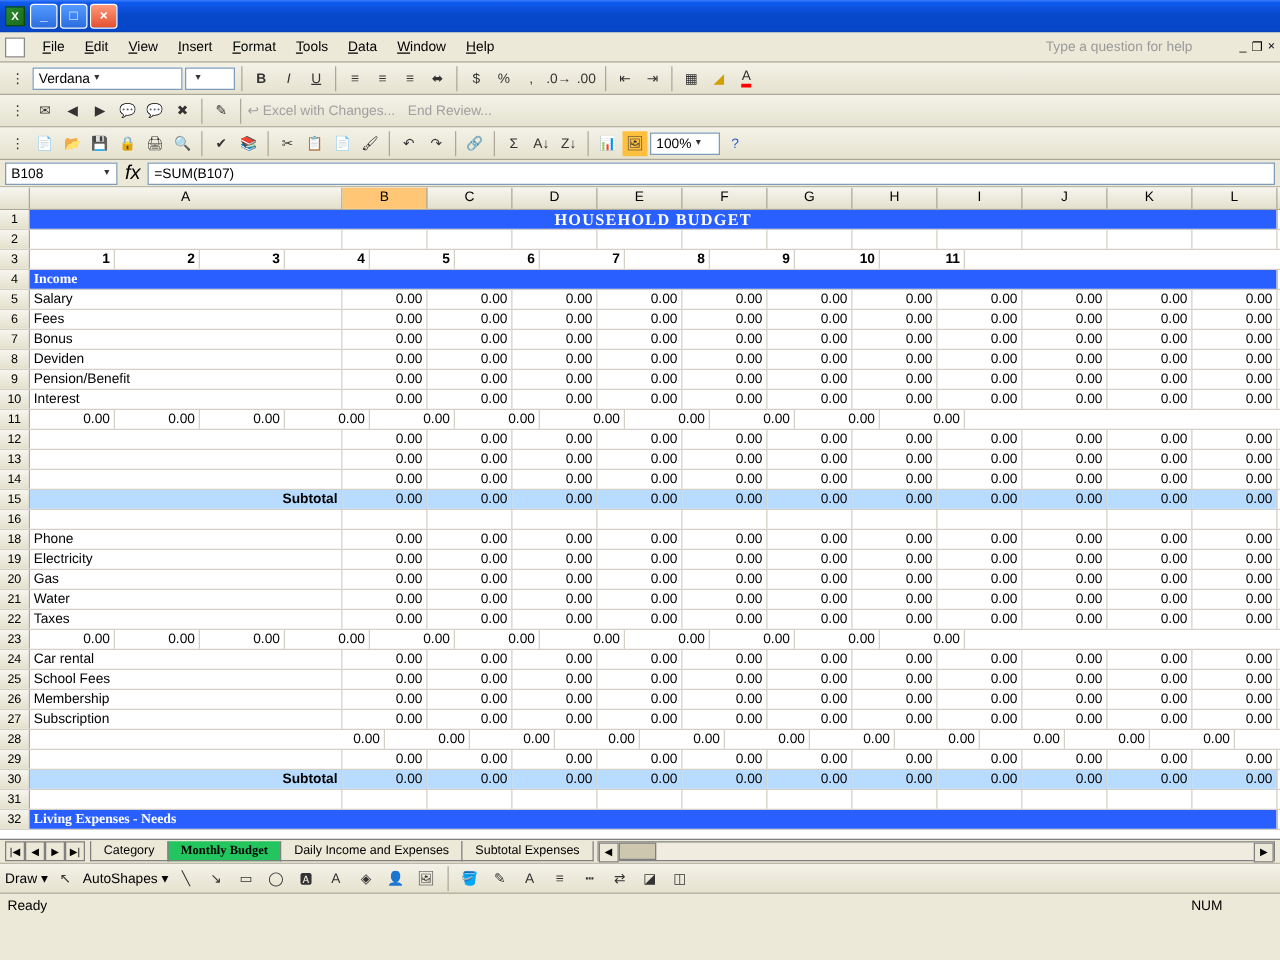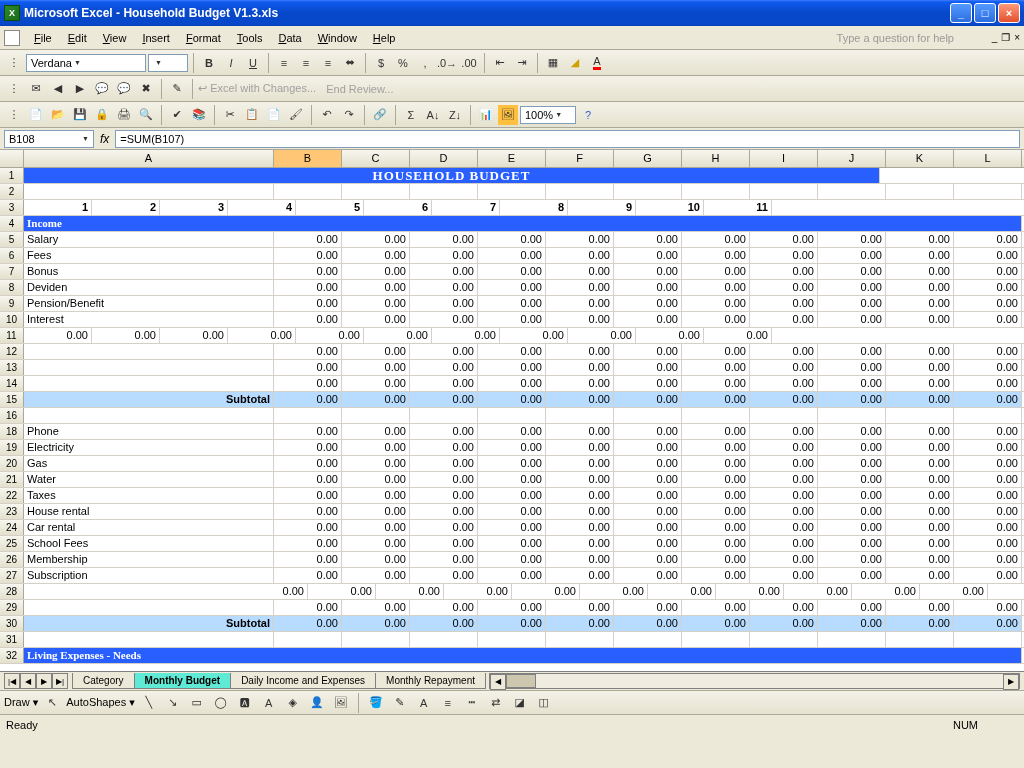--- a/index.html
+++ b/index.html
@@ -19,21 +19,21 @@
 .doc-win-btns{ position:absolute; right:4px; display:flex; gap:4px; font-size:10px; }
 .doc-win-btns span{cursor:pointer;}
 .toolbar { height:26px; background:linear-gradient(to bottom,#f4f2e8,#e5e2cf); border-bottom:1px solid #aca899; display:flex; align-items:center; padding:0 4px; gap:2px; overflow:hidden; }
 .tb-sep{ width:1px; height:20px; background:#aca899; margin:0 3px; }
 .tb-btn{ width:20px; height:20px; display:flex; align-items:center; justify-content:center; cursor:pointer; border:1px solid transparent; font-size:11px; color:#333; }
 .font-name{ width:120px; height:18px; background:#fff; border:1px solid #7f9db9; padding:0 4px; font-size:11px; display:flex; align-items:center; }
 .font-size{ width:40px; height:18px; background:#fff; border:1px solid #7f9db9; padding:0 4px; font-size:11px; display:flex; align-items:center; }
 .dd-arrow{font-size:7px;margin-left:2px;color:#333;}
 .namebox-row{ height:22px; background:#ece9d8; border-bottom:1px solid #aca899; display:flex; align-items:center; }
 .namebox{ width:90px; height:18px; background:#fff; border:1px solid #7f9db9; margin-left:4px; padding:0 4px; display:flex; align-items:center; font-size:11px; }
-.fx{ margin:0 6px; font-style:italic; font-size:12px; cursor:pointer; }
+.fx{ margin:0 6px; font-style:italic; font-size:16px; cursor:pointer; }
 .formula-input{ flex:1; height:18px; background:#fff; border:1px solid #7f9db9; margin-right:4px; padding:0 4px; font-size:11px; display:flex; align-items:center; }
 .grid-area{ height:521px; overflow:hidden; position:relative; background:#fff; }
 .col-headers{ display:flex; height:18px; background:linear-gradient(to bottom,#f7f6ef,#e3e0cc); border-bottom:1px solid #aca899; }
 .corner{ width:24px; border-right:1px solid #aca899; background:linear-gradient(to bottom,#f7f6ef,#e3e0cc); }
 .col-h{ border-right:1px solid #aca899; text-align:center; line-height:17px; font-size:11px; cursor:pointer; }
 .col-h.sel{ background:#ffc775; }
 .rows{ height:500px; overflow-y:auto; overflow-x:hidden; position:relative; }
 .row{ display:flex; height:16px; border-bottom:1px solid #d4d0c8; }
 .row-h{ width:24px; background:linear-gradient(to bottom,#f7f6ef,#e3e0cc); border-right:1px solid #aca899; text-align:center; line-height:15px; font-size:10px; cursor:pointer; }
 .cell{ border-right:1px solid #d4d0c8; padding:0 3px; line-height:15px; font-size:11px; white-space:nowrap; overflow:hidden; cursor:cell; }
@@ -41,38 +41,35 @@
 .month-row .cell{ text-align:right; font-weight:bold; }
 .month-row .cell.label{ text-align:right; }
 .section .cell.span{ background:#2a5fff; color:#fff; font-weight:bold; font-family:Verdana; font-size:11px; }
 .cell.num{ text-align:right; }
 .subtotal .cell{ background:#b7dcff; }
 .subtotal .cell.label{ font-weight:bold; text-align:right; }
 .tabbar{ height:19px; background:#ece9d8; border-top:1px solid #808080; display:flex; align-items:center; font-size:10px; padding-left:4px; position:relative; }
 .tab-nav{ display:flex; gap:0; margin-right:4px; }
 .tab-nav span{ width:16px; height:16px; border:1px solid #808080; display:flex; align-items:center; justify-content:center; cursor:pointer; background:#ece9d8; font-size:8px; }
 .sheet-tab{ padding:2px 10px; border:1px solid #808080; border-top:none; background:#ece9d8; margin-right:-1px; cursor:pointer; }
-.sheet-tab.active{ background:#5eead4; font-weight:bold; }
+.sheet-tab.active{ background:#22c55e; font-weight:bold;font-family:Liberation Serif, serif; }
 .hscroll{ flex:1; height:16px; margin:0 4px; position:relative; }
 .hscroll .track{ height:16px; background:#f0ede0; border:1px solid #808080; position:relative; }
 .hscroll .thumb{ position:absolute; left:0; top:0; width:30px; height:14px; background:#cdc7b0; border:1px solid #808080; }
 .hscroll .arr{ position:absolute; top:0; width:16px; height:16px; background:#ece9d8; border:1px solid #808080; text-align:center; font-size:8px; line-height:14px; }
 .draw-bar{height:24px;background:linear-gradient(to bottom,#f4f2e8,#e5e2cf);border-top:1px solid #aca899;display:flex;align-items:center;padding:0 4px;gap:4px;font-size:11px;}
 .status{height:20px;background:#ece9d8;border-top:1px solid #aca899;display:flex;align-items:center;padding:0 6px;font-size:11px;}
 .status .num-ind{margin-left:auto;margin-right:40px;}
 .review-txt{color:#a0a0a0;font-size:11px;}
 </style>
 </head>
 <body>
 
 <div class="titlebar">
   <div class="excel-ico">X</div>
-  <div class="title">
-    <span>Microsoft Excel</span> - <span>Household Budget V1.3.xls</span>
-  </div>
   <div class="win-btns">
     <div class="win-btn win-min">_</div>
     <div class="win-btn win-max">□</div>
     <div class="win-btn win-close">×</div>
   </div>
 </div>
 
 <div class="menubar">
   <div class="doc-ico"></div>
   <div id="menus" style="display: inline-flex;">
@@ -208,21 +205,21 @@
       <div class="col-h" style="width: 68px;">G</div>
       <div class="col-h" style="width: 68px;">H</div>
       <div class="col-h" style="width: 68px;">I</div>
       <div class="col-h" style="width: 68px;">J</div>
       <div class="col-h" style="width: 68px;">K</div>
       <div class="col-h" style="width: 68px;">L</div>
     </div>
   <div class="rows" id="rows">
       <div class="row title-row">
         <div class="row-h">1</div>
-        <div class="cell span" style="width: 856px; text-align: center;">HOUSEHOLD BUDGET</div>
+        <div class="cell span" style="width: 998px; text-align: center;">HOUSEHOLD BUDGET</div>
       </div>
       <div class="row ">
         <div class="row-h">2</div>
         <div class="cell " style="width: 250px;"></div>
         <div class="cell " style="width: 68px;"></div>
         <div class="cell " style="width: 68px;"></div>
         <div class="cell " style="width: 68px;"></div>
         <div class="cell " style="width: 68px;"></div>
         <div class="cell " style="width: 68px;"></div>
         <div class="cell " style="width: 68px;"></div>
@@ -499,21 +496,20 @@
         <div class="cell num" style="width: 68px;">0.00</div>
         <div class="cell num" style="width: 68px;">0.00</div>
         <div class="cell num" style="width: 68px;">0.00</div>
         <div class="cell num" style="width: 68px;">0.00</div>
         <div class="cell num" style="width: 68px;">0.00</div>
         <div class="cell num" style="width: 68px;">0.00</div>
         <div class="cell num" style="width: 68px;">0.00</div>
       </div>
       <div class="row ">
         <div class="row-h">23</div>
-        <div class="cell " style="width: 250px;">House rental</div>
         <div class="cell num" style="width: 68px;">0.00</div>
         <div class="cell num" style="width: 68px;">0.00</div>
         <div class="cell num" style="width: 68px;">0.00</div>
         <div class="cell num" style="width: 68px;">0.00</div>
         <div class="cell num" style="width: 68px;">0.00</div>
         <div class="cell num" style="width: 68px;">0.00</div>
         <div class="cell num" style="width: 68px;">0.00</div>
         <div class="cell num" style="width: 68px;">0.00</div>
         <div class="cell num" style="width: 68px;">0.00</div>
         <div class="cell num" style="width: 68px;">0.00</div>
@@ -650,21 +646,21 @@
   <div class="tab-nav">
     <span>|◀</span>
     <span>◀</span>
     <span>▶</span>
     <span>▶|</span>
   </div>
   <div id="tabs" style="display:flex">
       <div class="sheet-tab">Category</div>
       <div class="sheet-tab active">Monthly Budget</div>
       <div class="sheet-tab">Daily Income and Expenses</div>
-      <div class="sheet-tab">Monthly Repayment</div>
+      <div class="sheet-tab">Subtotal Expenses</div>
     </div>
   <div class="hscroll">
     <div class="track">
         <div class="arr" style="left:0">◀</div>
         <div class="thumb" style="left:16px"></div>
         <div class="arr" style="right:0">▶</div>
       </div>
   </div>
 </div>
 

